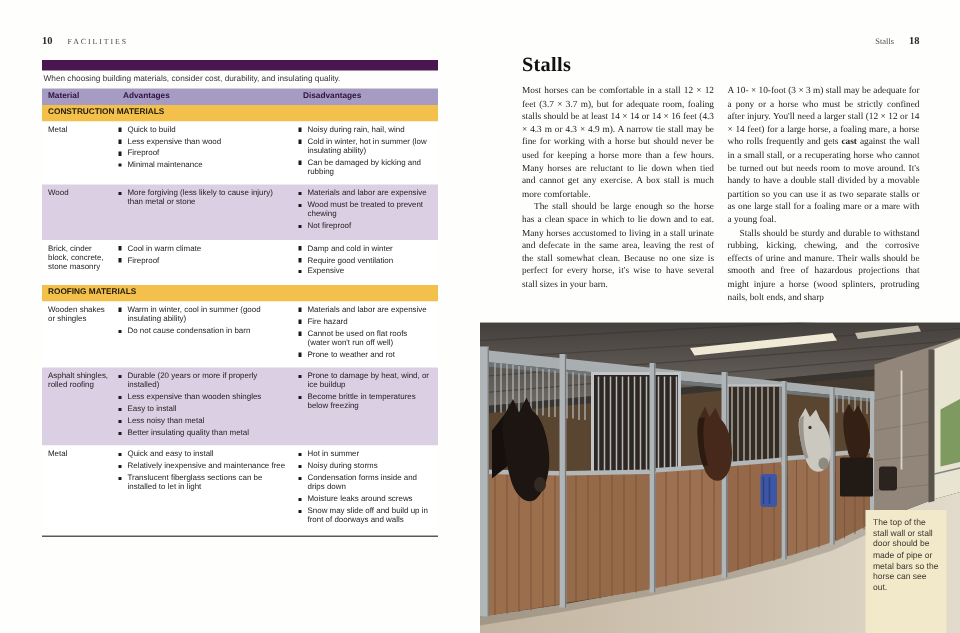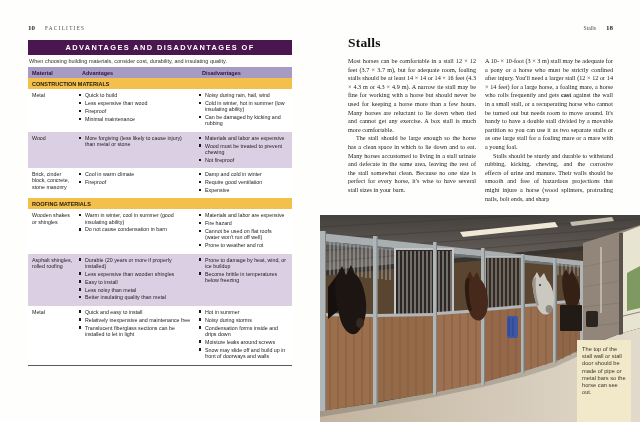--- a/index.html
+++ b/index.html
@@ -75,21 +75,20 @@
 
   <div class="rh-left">
     <span class="pagenum">10</span><span class="folio">FACILITIES</span>
   </div>
   <div class="rh-right">
     <span class="folio">Stalls</span><span class="pagenum">18</span>
   </div>
 
   <div class="btable">
     <div class="banner">
-      <div>ADVANTAGES AND DISADVANTAGES OF</div>
     </div>
     <div class="intro">When choosing building materials, consider cost, durability, and insulating quality.</div>
 
     <div class="thead">
       <div>Material</div>
       <div>Advantages</div>
       <div>Disadvantages</div>
     </div>
 
     <div class="sectrow">CONSTRUCTION MATERIALS</div>

